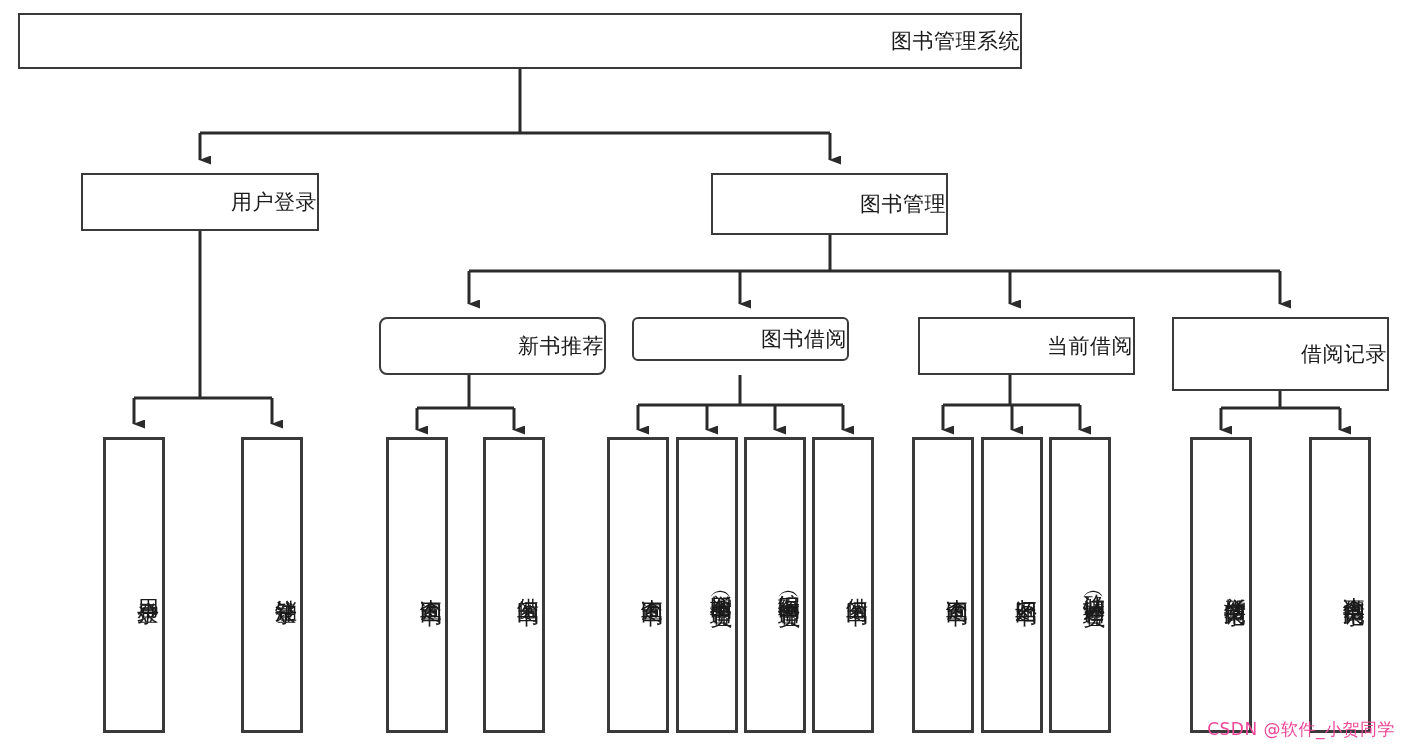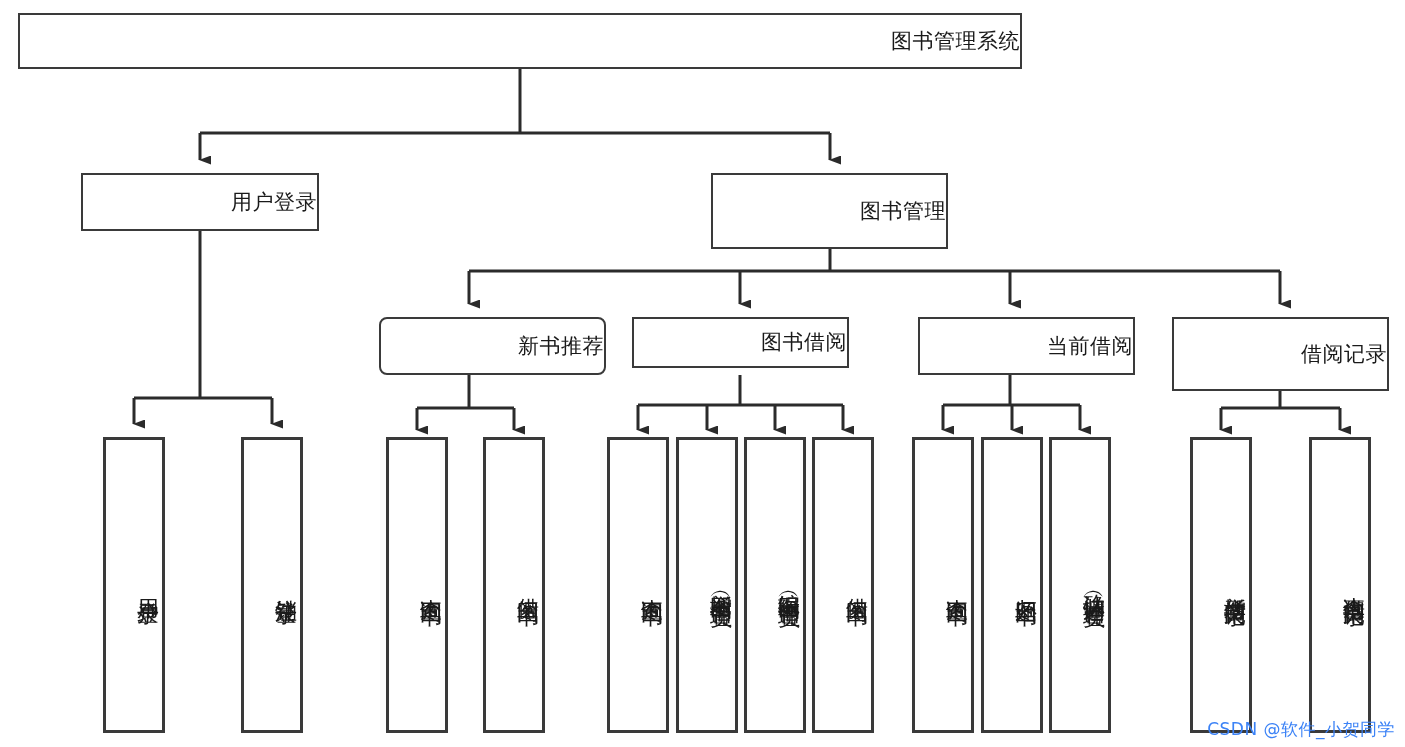--- a/index.html
+++ b/index.html
@@ -51,21 +51,21 @@
     line-height: 1.28;
     letter-spacing: 2px;
     white-space: normal;
     max-height: 100%;
   }
   #watermark {
     position: absolute;
     right: 10px;
     bottom: 6px;
     font-size: 17px;
-    color: #3b82f6;
+    color: #ec4899;
     letter-spacing: 0.5px;
     white-space: nowrap;
     z-index: 5;
   }
 </style>
 </head>
 <body>
 
 <div id="canvas">
 
@@ -119,28 +119,28 @@
     </g>
   </svg>
 
   <div class="node" style="left:18px; top:13px; width:1004px; height:56px;">
     <span class="lbl">图书管理系统</span>
   </div>
 
   <div class="node" style="left:81px; top:173px; width:238px; height:58px;">
     <span class="lbl">用户登录</span>
   </div>
-  <div class="node" style="left:711px; top:173px; width:237px; height:76px;">
+  <div class="node" style="left:711px; top:173px; width:237px; height:62px;">
     <span class="lbl">图书管理</span>
   </div>
 
   <div class="node" style="left:379px; top:317px; width:227px; height:58px;border-radius:8px;">
     <span class="lbl">新书推荐</span>
   </div>
-  <div class="node" style="left:632px; top:317px; width:217px; height:51px;">
+  <div class="node" style="left:632px; top:317px; width:217px; height:44px;border-radius:6px;">
     <span class="lbl">图书借阅</span>
   </div>
   <div class="node" style="left:902px; top:317px; width:217px; height:58px;margin-left:16px;">
     <span class="lbl">当前借阅</span>
   </div>
   <div class="node" style="left:1172px; top:317px; width:217px; height:74px;">
     <span class="lbl">借阅记录</span>
   </div>
 
   <div class="node vert" style="left:103px; top:437px; width:62px; height:296px;">

